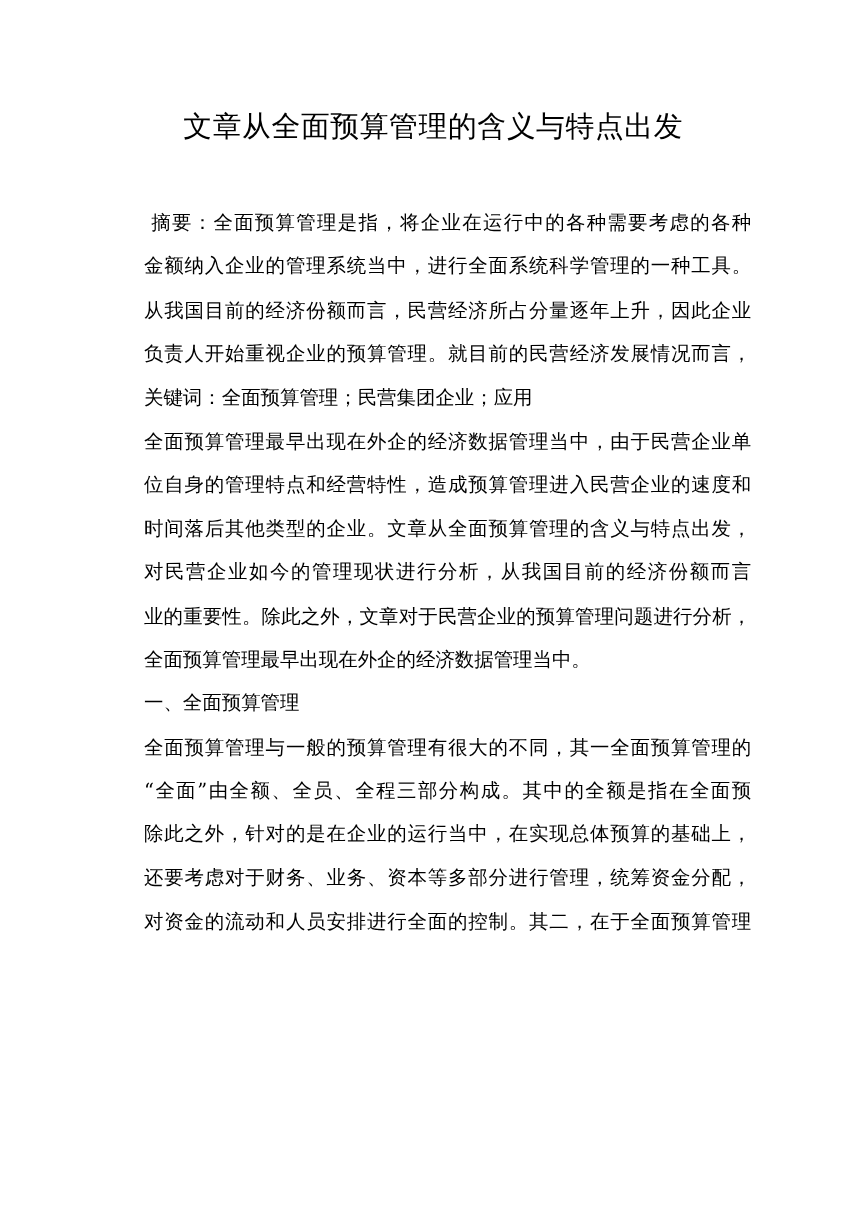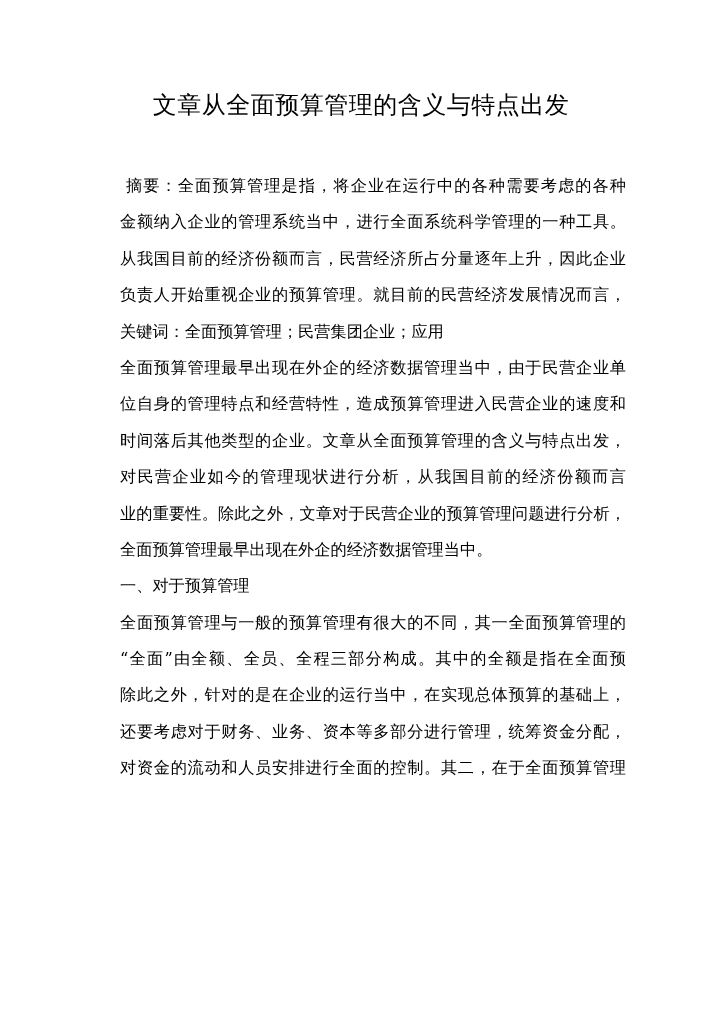--- a/index.html
+++ b/index.html
@@ -66,20 +66,20 @@
     <div class="line">金额纳入企业的管理系统当中，进行全面系统科学管理的一种工具。</div>
     <div class="line">从我国目前的经济份额而言，民营经济所占分量逐年上升，因此企业</div>
     <div class="line">负责人开始重视企业的预算管理。就目前的民营经济发展情况而言，</div>
     <div class="line last">关键词：全面预算管理；民营集团企业；应用</div>
     <div class="line">全面预算管理最早出现在外企的经济数据管理当中，由于民营企业单</div>
     <div class="line">位自身的管理特点和经营特性，造成预算管理进入民营企业的速度和</div>
     <div class="line">时间落后其他类型的企业。文章从全面预算管理的含义与特点出发，</div>
     <div class="line">对民营企业如今的管理现状进行分析，从我国目前的经济份额而言</div>
     <div class="line">业的重要性。除此之外，文章对于民营企业的预算管理问题进行分析，</div>
     <div class="line last">全面预算管理最早出现在外企的经济数据管理当中。</div>
-    <div class="line last">一、对于预算管理</div>
+    <div class="line last">一、全面预算管理</div>
     <div class="line">全面预算管理与一般的预算管理有很大的不同，其一全面预算管理的</div>
     <div class="line">“全面”由全额、全员、全程三部分构成。其中的全额是指在全面预</div>
     <div class="line">除此之外，针对的是在企业的运行当中，在实现总体预算的基础上，</div>
     <div class="line">还要考虑对于财务、业务、资本等多部分进行管理，统筹资金分配，</div>
     <div class="line">对资金的流动和人员安排进行全面的控制。其二，在于全面预算管理</div>
   </div>
 </div>
 
 </body></html>

